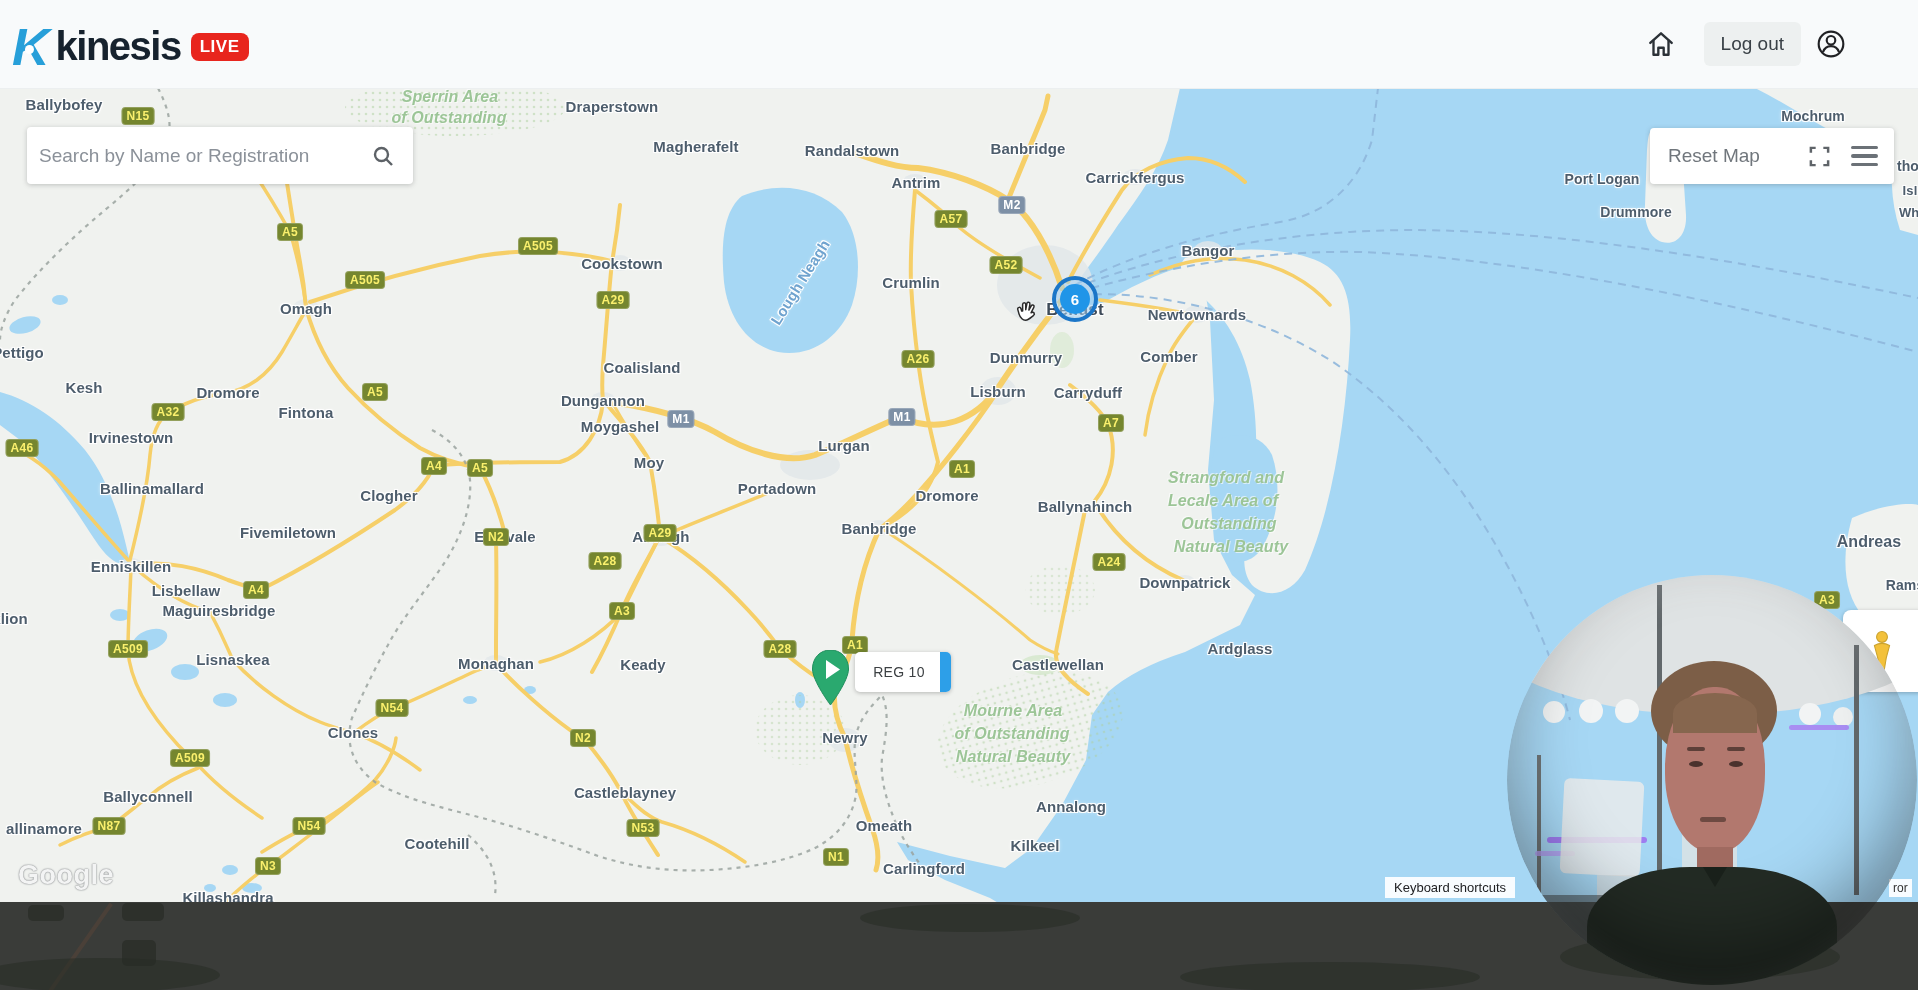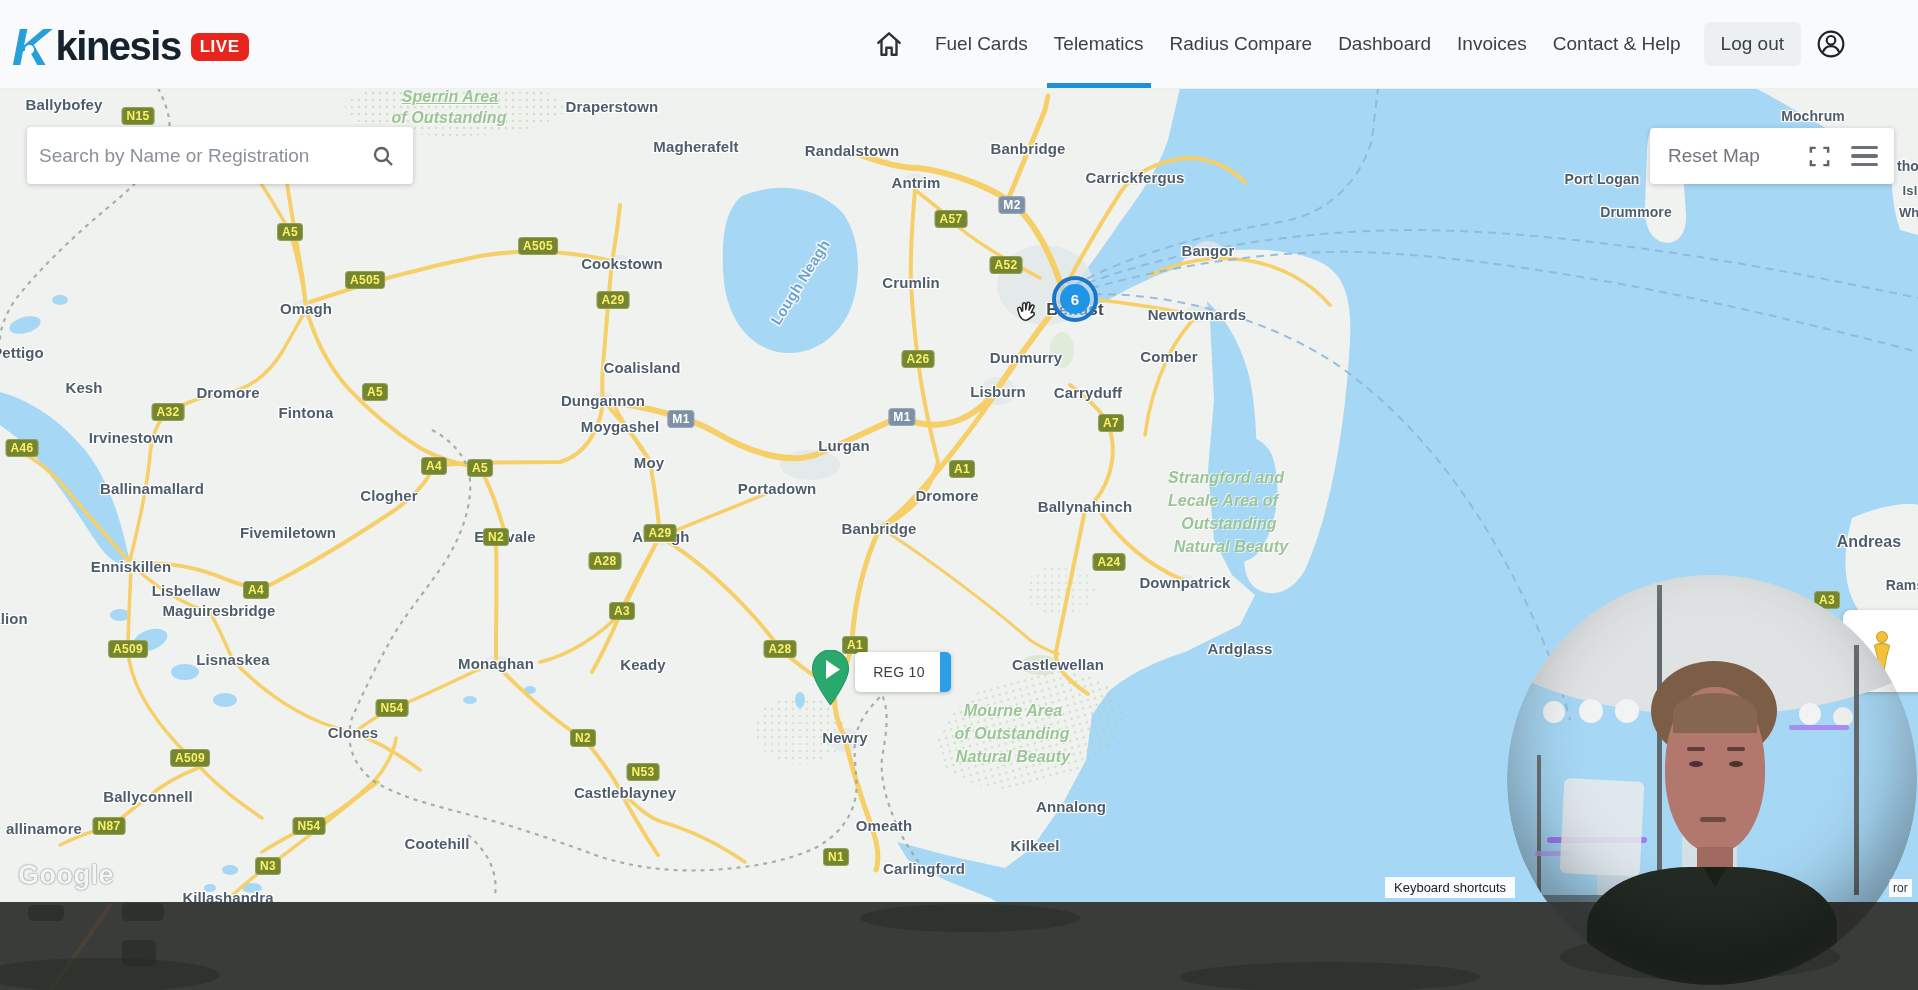--- a/index.html
+++ b/index.html
@@ -266,21 +266,21 @@
       <div class="ml" style="left: 1813px; top: 116px; font-size: 14px;">Mochrum</div>
       <div class="ml" style="left: 1602px; top: 179px; font-size: 14px;">Port Logan</div>
       <div class="ml" style="left: 1636px; top: 212px; font-size: 14px;">Drummore</div>
       <div class="ml" style="left: 1869px; top: 542px; font-size: 16px;">Andreas</div>
       <div class="ml" style="left: 1905px; top: 585px; font-size: 14px;">Rams</div>
       <div class="ml" style="left: 1908px; top: 166px; font-size: 14px;">tho</div>
       <div class="ml" style="left: 1910px; top: 190px; font-size: 13px;">Isl</div>
       <div class="ml" style="left: 1911px; top: 212px; font-size: 13px;">Whi</div>
       <div class="ml city" style="left: 1075px; top: 310px; font-size: 17px;">Belfast</div>
       <div class="ml water" style="left: 800px; top: 282px; transform: translate(-50%, -50%) rotate(-58deg);">Lough Neagh</div>
-      <div class="ml area" style="left: 450px; top: 97px; font-size: 16px; text-decoration: underline;">Sperrin Area</div>
+      <div class="ml area" style="left: 450px; top: 97px; font-size: 16px;">Sperrin Area</div>
       <div class="ml area" style="left: 449px; top: 118px; font-size: 16px;">of Outstanding</div>
       <div class="ml area" style="left: 1013px; top: 711px; font-size: 16px;">Mourne Area</div>
       <div class="ml area" style="left: 1012px; top: 734px; font-size: 16px;">of Outstanding</div>
       <div class="ml area" style="left: 1013px; top: 757px; font-size: 16px;">Natural Beauty</div>
       <div class="ml area" style="left: 1226px; top: 478px; font-size: 16px;">Strangford and</div>
       <div class="ml area" style="left: 1223px; top: 501px; font-size: 16px;">Lecale Area of</div>
       <div class="ml area" style="left: 1229px; top: 524px; font-size: 16px;">Outstanding</div>
       <div class="ml area" style="left: 1231px; top: 547px; font-size: 16px;">Natural Beauty</div>
     </div>
 <div id="badges">
@@ -309,21 +309,21 @@
       <div class="bdg" style="left: 256px; top: 590px;">A4</div>
       <div class="bdg" style="left: 622px; top: 611px;">A3</div>
       <div class="bdg" style="left: 128px; top: 649px;">A509</div>
       <div class="bdg" style="left: 780px; top: 649px;">A28</div>
       <div class="bdg" style="left: 855px; top: 645px;">A1</div>
       <div class="bdg" style="left: 392px; top: 708px;">N54</div>
       <div class="bdg" style="left: 583px; top: 738px;">N2</div>
       <div class="bdg" style="left: 190px; top: 758px;">A509</div>
       <div class="bdg" style="left: 109px; top: 826px;">N87</div>
       <div class="bdg" style="left: 309px; top: 826px;">N54</div>
-      <div class="bdg" style="left: 643px; top: 772px;">N53</div>
+      <div class="bdg" style="left: 643px; top: 828px;">N53</div>
       <div class="bdg" style="left: 268px; top: 866px;">N3</div>
       <div class="bdg" style="left: 836px; top: 857px;">N1</div>
       <div class="bdg" style="left: 1827px; top: 600px;">A3</div>
     </div>
 
 <div class="cluster">
   <div class="inner">6</div>
 </div>
 
 <div class="pin">
@@ -428,28 +428,20 @@
     <span class="brandname">kinesis</span>
     <span class="livebadge">LIVE</span>
   </div>
   <div class="nav">
     <span class="homebtn">
       <svg width="30" height="30" viewBox="0 0 28 28" fill="none" stroke="#2b3137" stroke-width="2.2" stroke-linejoin="round" stroke-linecap="round">
         <path d="M4 13 L14 4 L24 13"></path>
         <path d="M7 11 V24 H11.5 V17.5 H16.5 V24 H21 V11"></path>
       </svg>
     </span>
-    <span id="navitems" style="display:flex;align-items:center;">
-          <span class="nav-item">Fuel Cards</span>
-          <span class="nav-item active">Telematics</span>
-          <span class="nav-item">Radius Compare</span>
-          <span class="nav-item">Dashboard</span>
-          <span class="nav-item">Invoices</span>
-          <span class="nav-item">Contact &amp; Help</span>
-        </span>
     <span class="logout">Log out</span>
     <span class="avatar">
       <svg width="30" height="30" viewBox="0 0 28 28" fill="none" stroke="#202124" stroke-width="2">
         <circle cx="14" cy="14" r="11.5"></circle>
         <circle cx="14" cy="10.5" r="4"></circle>
         <path d="M6.5 21.5 C8 17.5 11 16 14 16 C17 16 20 17.5 21.5 21.5"></path>
       </svg>
     </span>
   </div>
 </div>

